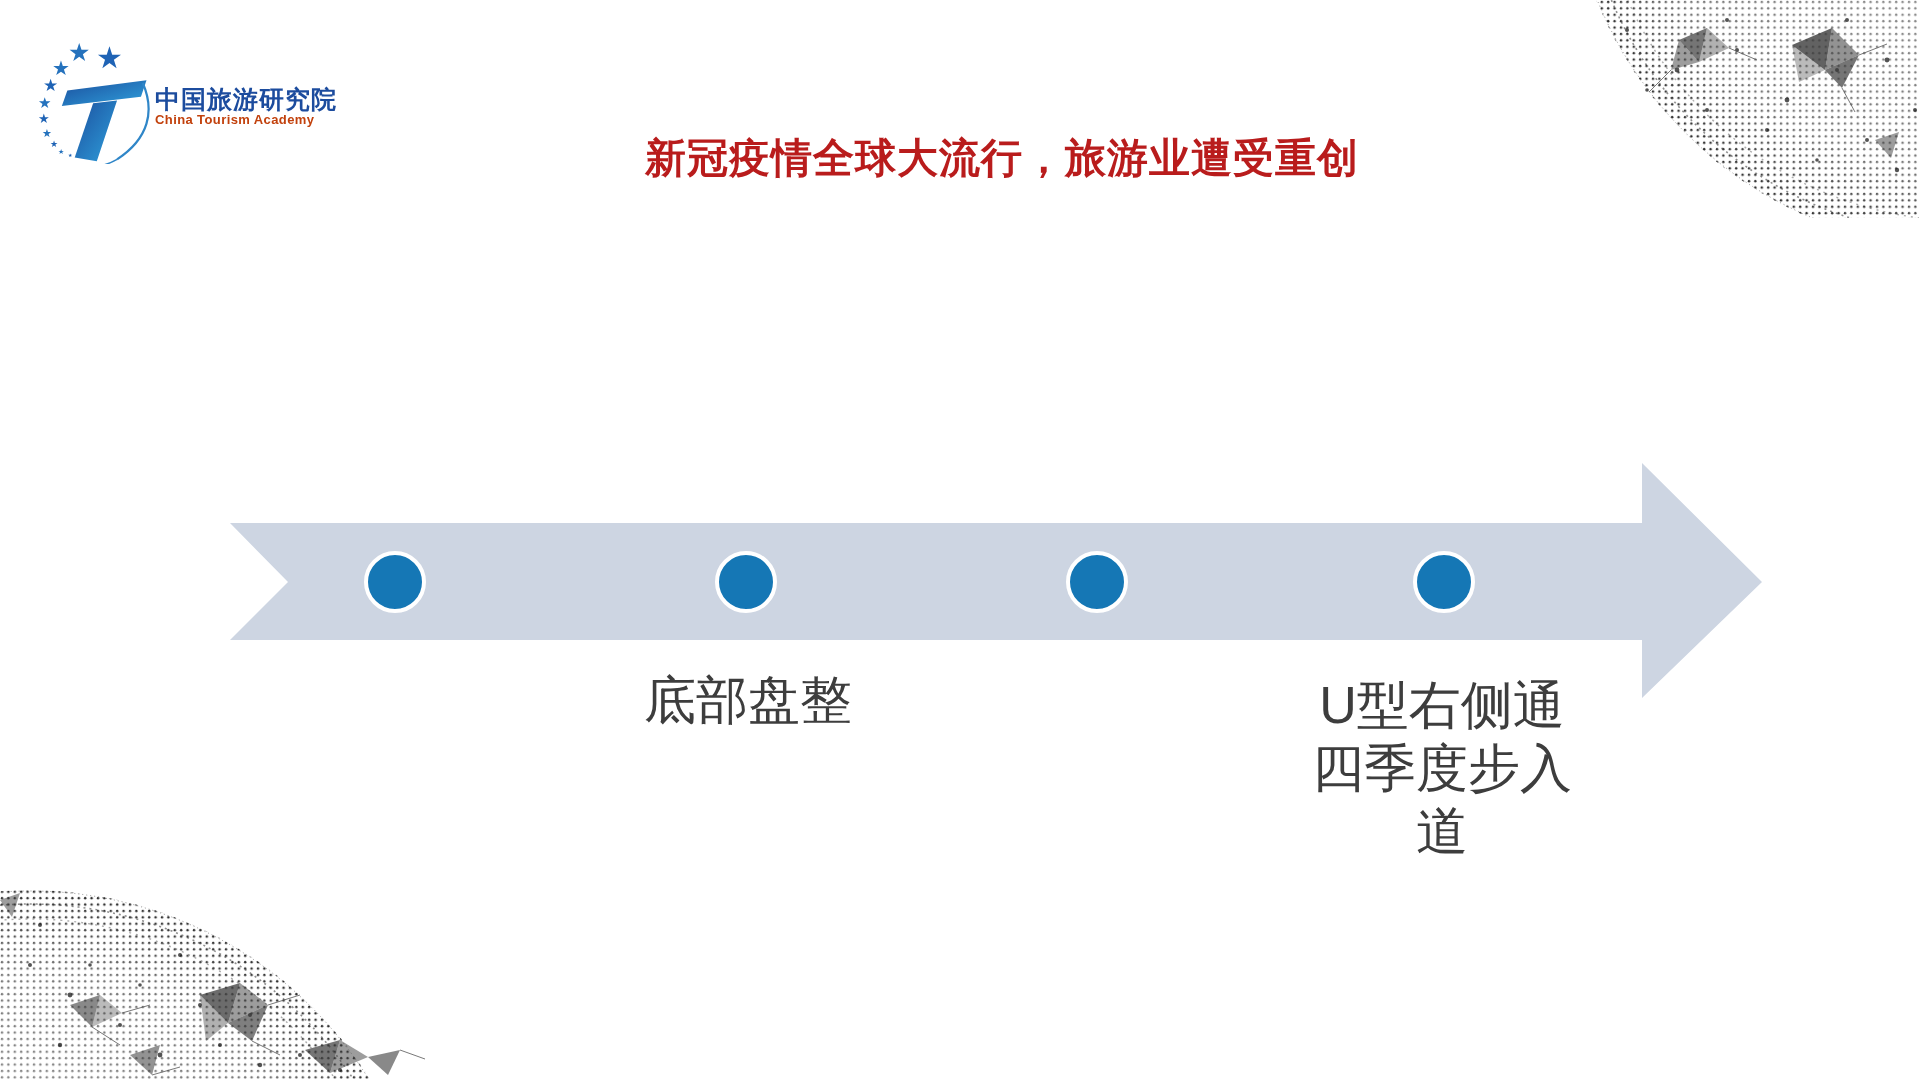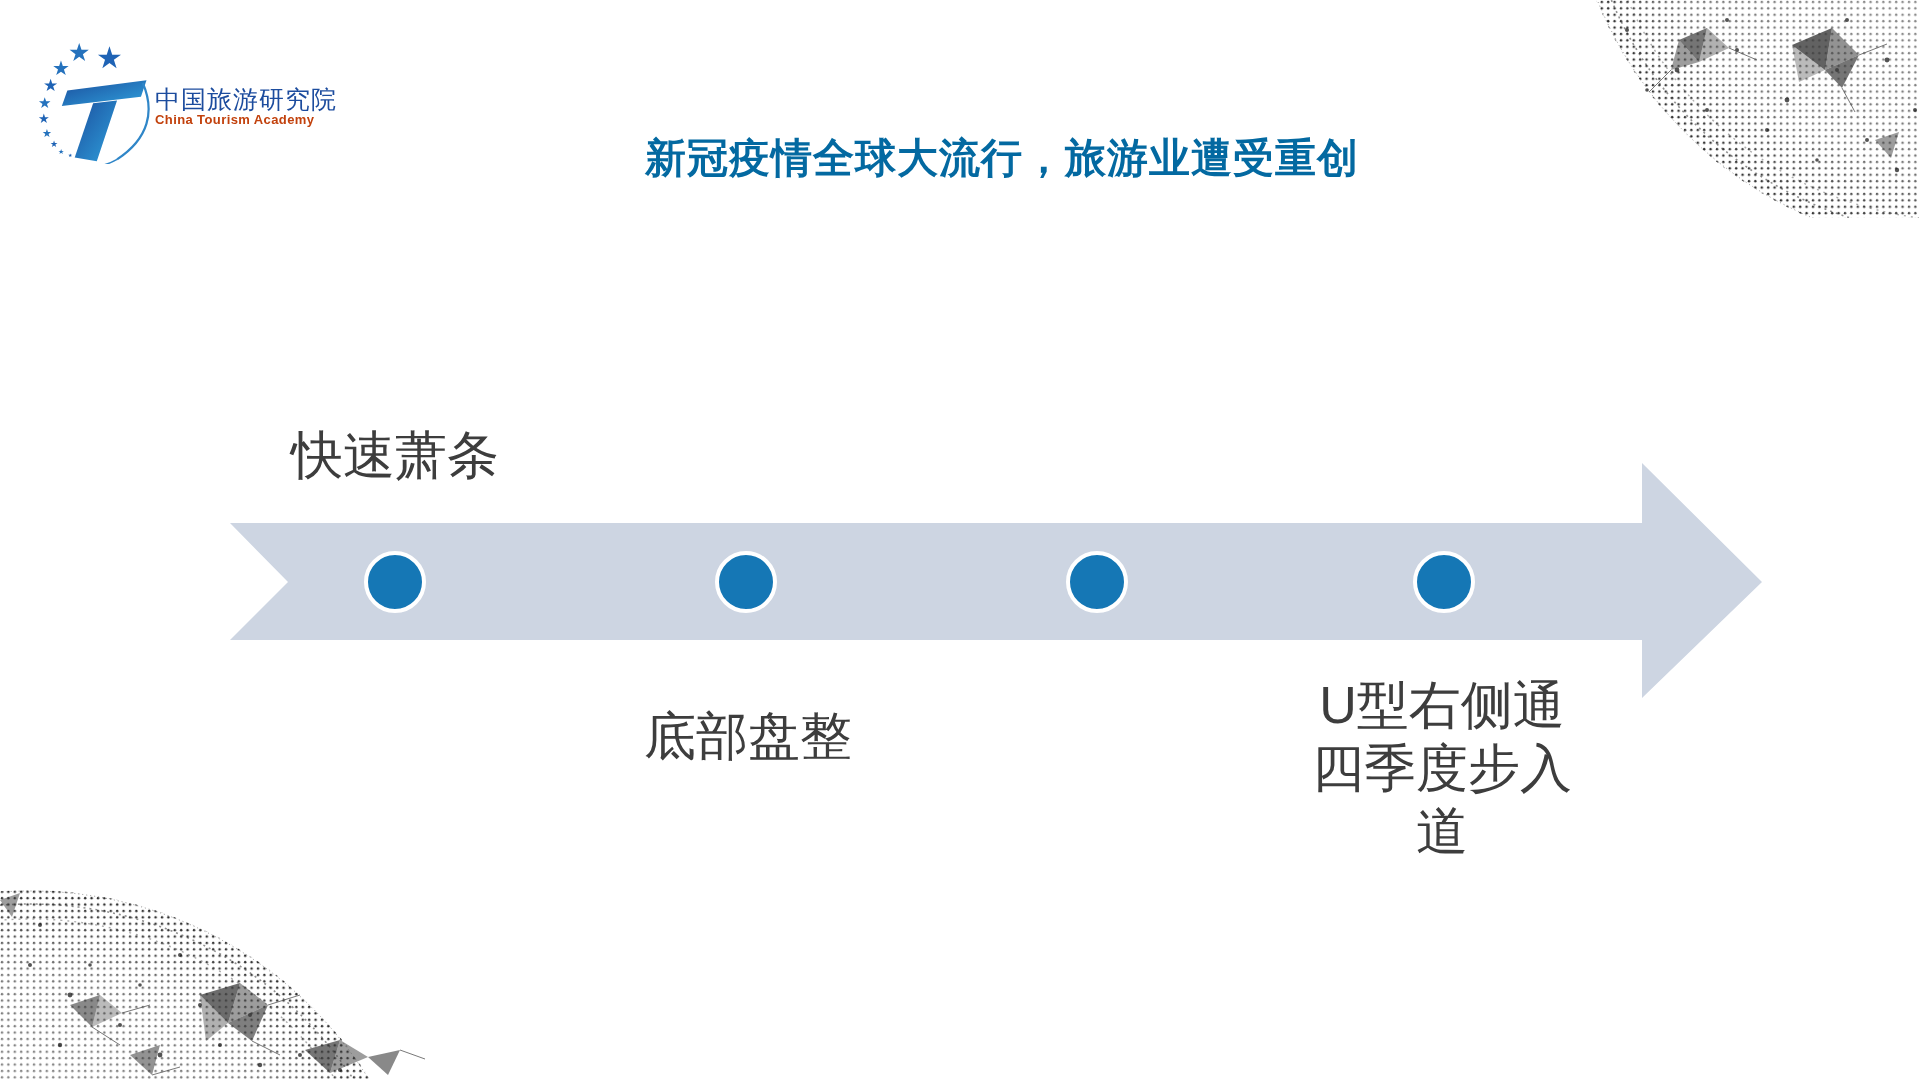--- a/index.html
+++ b/index.html
@@ -26,32 +26,32 @@
   .logo .st4 { left:13px; top:37px; font-size:17px; }
   .logo .st5 { left:8px;  top:55px; font-size:15px; color:#2572bd; }
   .logo .st6 { left:8px;  top:72px; font-size:13px; }
   .logo .st7 { left:12px; top:88px; font-size:11px; color:#2572bd; }
   .logo .st8 { left:20px; top:100px; font-size:9px; }
   .logo .st9 { left:28px; top:108px; font-size:7px; color:#2572bd; }
   .logo .st10{ left:38px; top:113px; font-size:5px; }
   .logo-t-svg { position:absolute; left:30px; top:32px; width:92px; height:92px; }
   .logo-text-cn {
     position:absolute; left:125px; top:43px;
-    font-size:25px; font-weight:normal; color:#1c4c9e; letter-spacing:1px; white-space:nowrap;
+    font-size:25px; font-weight:bold; color:#1c4c9e; letter-spacing:1px; white-space:nowrap;
   }
   .logo-text-en {
     position:absolute; left:125px; top:72px;
     font-size:13px; font-weight:bold; color:#c2410c; letter-spacing:0.4px; white-space:nowrap;
   }
 
   
   .title {
     position:absolute; left:645px; top:131px;
     font-family:"Liberation Serif","DejaVu Serif",serif;
-    font-size:41px; font-weight:600; color:#0369a1;
+    font-size:41px; font-weight:600; color:#b91c1c;
     letter-spacing:1px; white-space:nowrap;
   }
 
   
   .arrow-layer { position:absolute; left:0; top:0; width:1919px; height:1079px; }
   .dot {
     position:absolute; width:62px; height:62px; box-sizing:border-box;
     background:#1577B5; border:4px solid #ffffff; border-radius:50%;
     top:551px;
   }
@@ -59,21 +59,21 @@
   .dot.d2 { left:715px; }
   .dot.d3 { left:1066px; }
   .dot.d4 { left:1413px; }
 
   .stage-label {
     position:absolute; transform:translateX(-50%);
     font-size:52px; line-height:56px; color:#3d3d3d;
     white-space:nowrap; text-align:center;
   }
   .stage-label.s1 { left:395px;  top:427px; }
-  .stage-label.s2 { left:748px;  top:708px; }
+  .stage-label.s2 { left:748px;  top:672px; }
   .stage-label.s3 { left:1095px; top:427px; }
   .stage-label.s4 { left:1442px; top:674px; white-space:normal; line-height:63px; width:300px; }
 </style>
 </head>
 <body>
 
 <div class="slide">
 
   <svg id="globe-tr" class="globe" viewBox="0 0 332 218">
     <defs>
@@ -203,21 +203,20 @@
 
   <svg class="arrow-layer" viewBox="0 0 1919 1079">
     <path d="M230,523 L1642,523 L1642,463 L1762,582 L1642,698 L1642,640 L230,640 L288,582 Z" fill="#CDD5E2"></path>
   </svg>
 
   <div class="dot d1"></div>
   <div class="dot d2"></div>
   <div class="dot d3"></div>
   <div class="dot d4"></div>
 
-  <div class="stage-label s1">快速萧条</div>
   <div class="stage-label s2">底部盘整</div>
   <div class="stage-label s4">
     <div>U型右侧通</div>
     <div>四季度步入</div>
     <div>道</div>
   </div>
 
 </div>
 
 </body></html>

